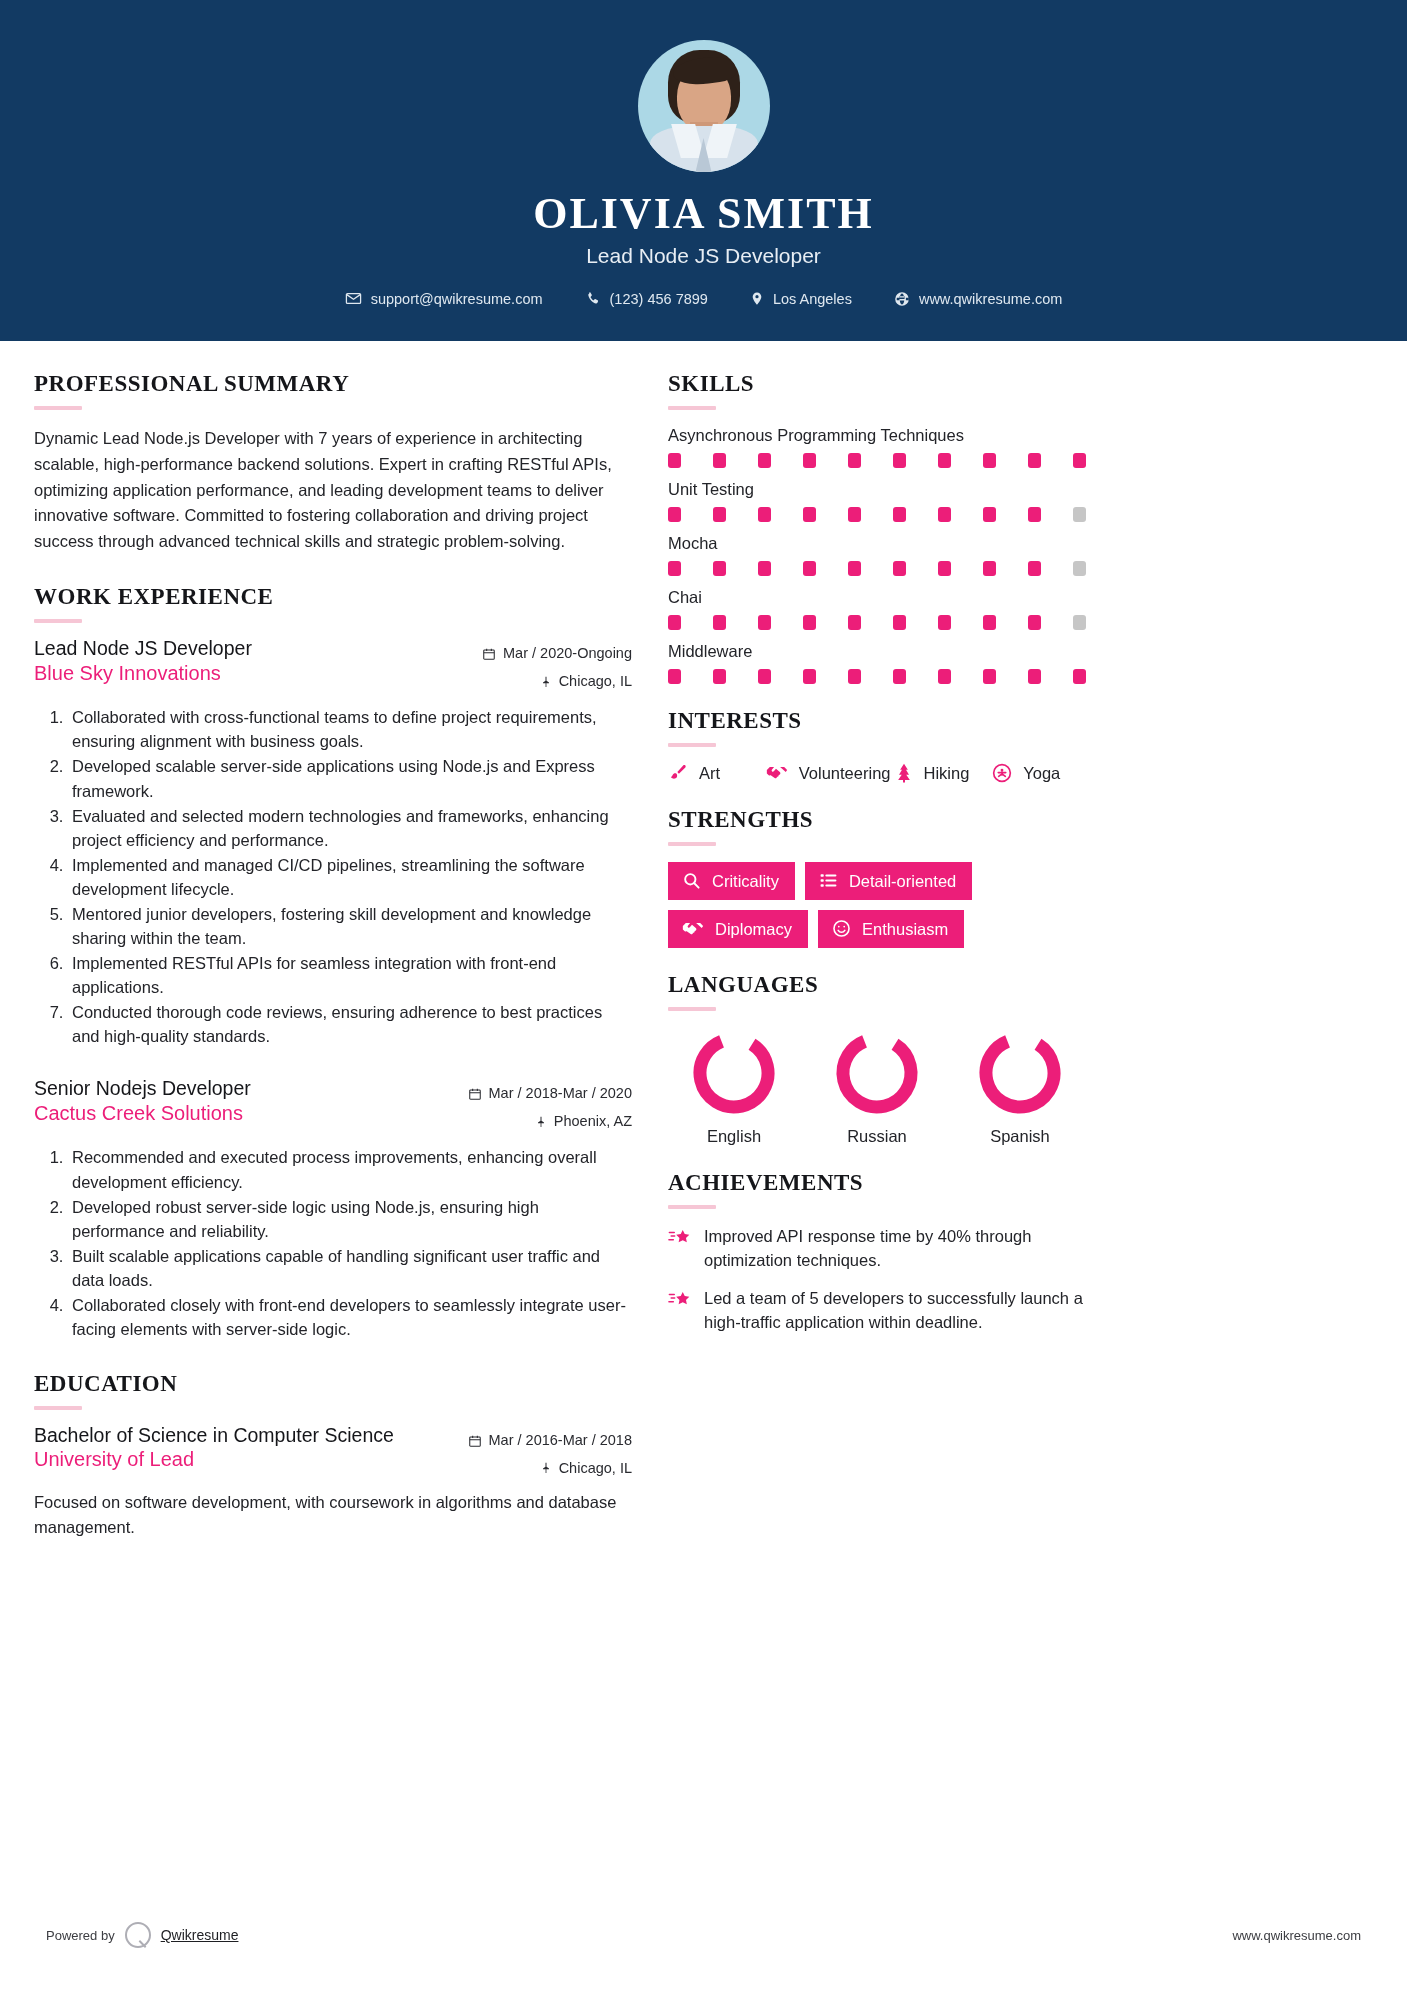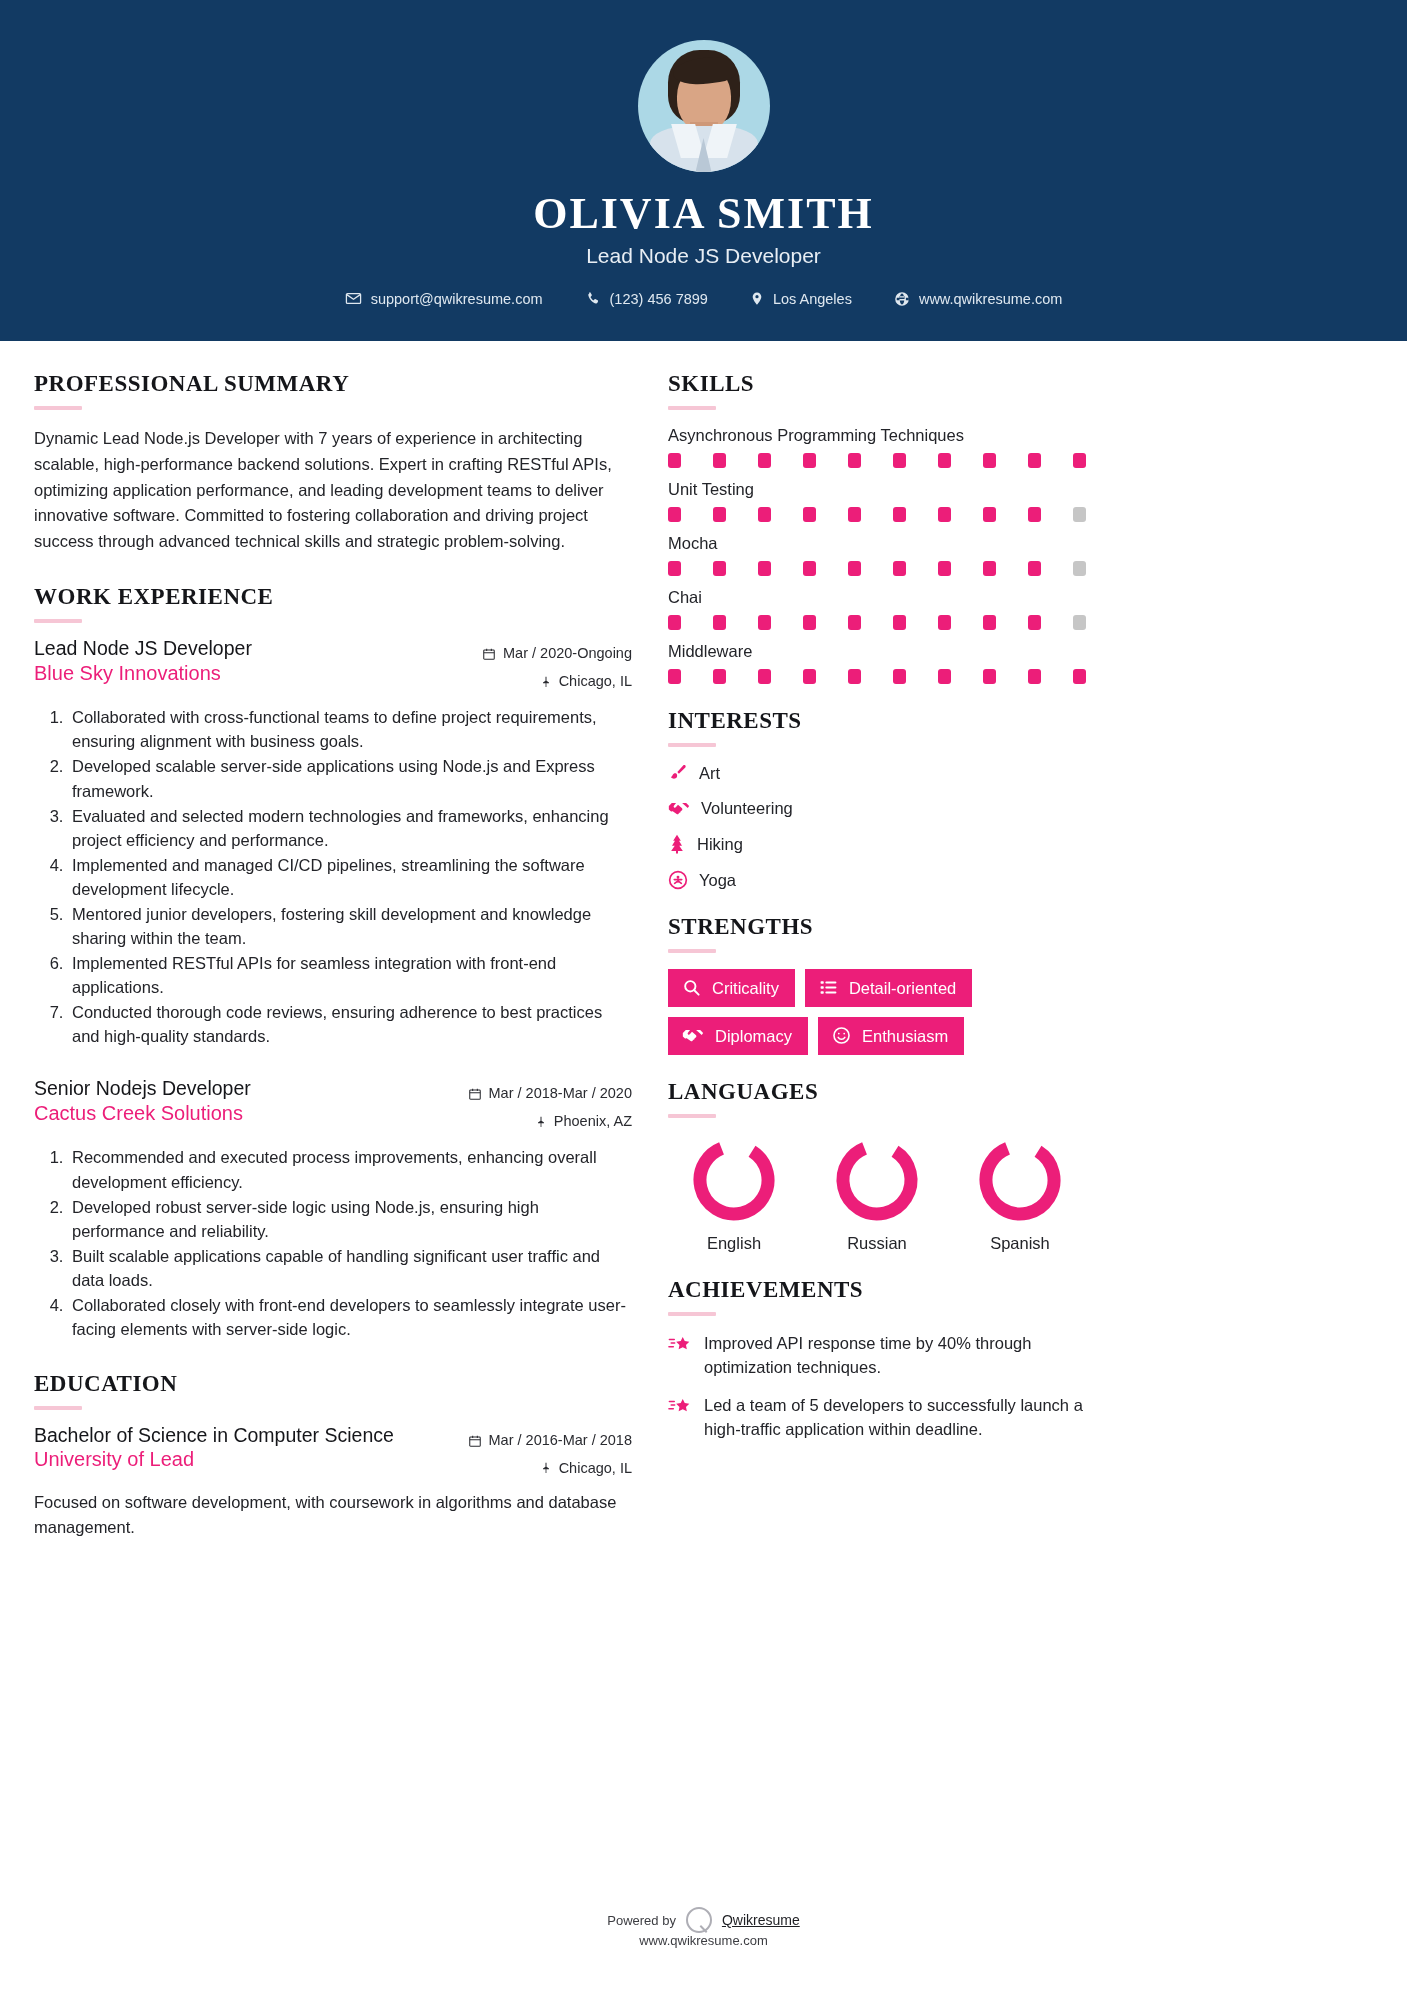--- a/index.html
+++ b/index.html
@@ -206,21 +206,21 @@
   .dots { display: flex; gap: 0; justify-content: space-between; width: 100%; }
   .dot {
     width: 13px; height: 15px;
     border-radius: 3px;
     background: #EC1E79;
   }
   .dot.off { background: #C6C6C6; }
 
   .interests-grid {
     display: grid;
-    grid-template-columns: 1fr;
+    grid-template-columns: 1fr 1fr 1fr 1fr;
     row-gap: 16px;
     column-gap: 4px;
     margin-top: 2px;
   }
   .interest-item {
     display: flex;
     align-items: center;
     gap: 11px;
     font-size: 16.5px;
     color: #232429;
@@ -278,21 +278,20 @@
 
   
   .footer {
     position: absolute;
     left: 0; right: 0;
     bottom: 42px;
     padding: 0 46px;
     display: flex;
     justify-content: space-between;
     align-items: center;
-    flex-direction: column;
   }
   .powered {
     display: flex;
     align-items: center;
     gap: 10px;
     font-size: 13px;
     color: #3C3D42;
   }
   .powered .qlogo {
     width: 26px; height: 26px;

